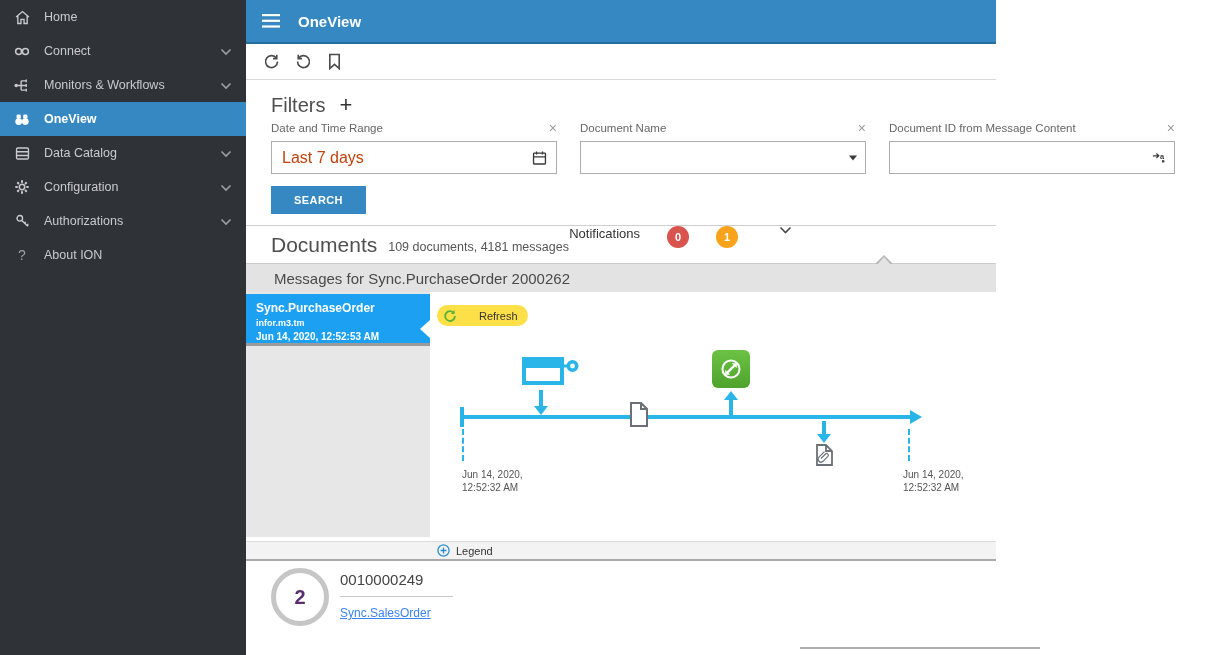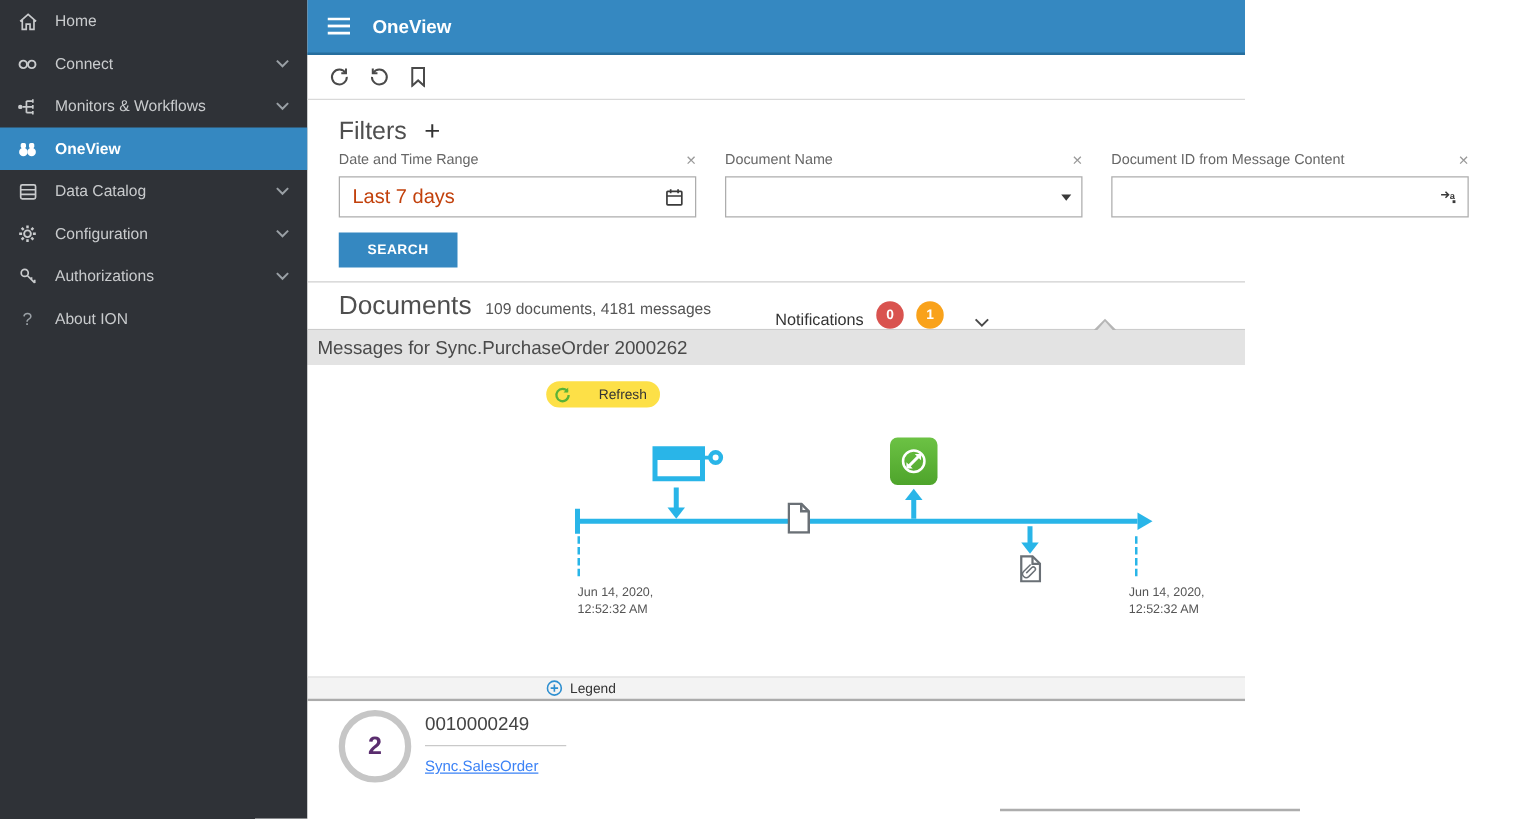--- a/index.html
+++ b/index.html
@@ -37,31 +37,31 @@
   .finput { position:relative; height:33px; border:1px solid #adadad; background:#fff; display:flex; align-items:center; }
   .finput input { border:none; outline:none; width:100%; height:100%; padding:0 30px 0 10px; font-size:16px; color:#c2410c; font-family:"Liberation Sans",sans-serif; background:transparent; }
   .fico { position:absolute; right:8px; top:50%; transform:translateY(-50%); display:flex; cursor:pointer; }
   .dd-arrow { width:0; height:0; border-left:4.5px solid transparent; border-right:4.5px solid transparent; border-top:5px solid #3a3a3a; }
   .search-btn { position:absolute; left:25px; top:106px; width:95px; height:28px; background:#3588c1; color:#fff; border:none; font-size:11px; font-weight:bold; letter-spacing:.4px; cursor:pointer; font-family:"Liberation Sans",sans-serif; }
 
   
   .docs-header { height:38px; border-top:1px solid #cfcfcf; background:#fff; position:relative; display:flex; align-items:center; }
   .docs-title { font-size:21px; color:#4f4f4f; margin-left:25px; }
   .docs-summary { font-size:12.5px; color:#555; margin-left:11px; margin-top:4px; }
-  .notif-group { position:absolute; right:204px; top:0; height:100%; display:flex; align-items:flex-end; gap:10px; }
+  .notif-group { position:absolute; right:204px; top:0; height:100%; display:flex; align-items:flex-start; gap:27px; }
   .notif-label { font-size:13px; color:#333; }
   .badge { width:22px; height:22px; border-radius:50%; color:#fff; font-size:11px; font-weight:bold; display:flex; align-items:center; justify-content:center; cursor:pointer; }
   .badge.red { background:#d9534f; }
   .badge.orange { background:#f9a21b; }
   .notif-chev { margin-left:14px; cursor:pointer; display:flex; }
   .caret-up-outer { position:absolute; left:629px; bottom:-1px; width:0; height:0; border-left:9px solid transparent; border-right:9px solid transparent; border-bottom:9px solid #b5b5b5; }
   .caret-up-inner { position:absolute; left:631px; bottom:-2px; width:0; height:0; border-left:7px solid transparent; border-right:7px solid transparent; border-bottom:8px solid #e3e3e3; }
 
   
-  .messages-bar { height:29px; background:#e3e3e3; border-top:1px solid #cccccc; display:flex; align-items:center; padding-left:8px; font-size:15px; color:#4a4a4a; }
+  .messages-bar { height:29px; background:#e3e3e3; border-top:1px solid #cccccc; display:flex; align-items:center; padding-left:28px; font-size:15px; color:#4a4a4a; }
 
   
   .content { height:249px; position:relative; background:#fff; }
   .doc-list { position:absolute; left:0; top:0; width:184px; height:245px; background:#e7e7e7; }
   .doc-card { position:relative; margin-top:2px; height:52px; background:#1ca1f2; border-bottom:3px solid #9b9b9b; color:#fff; padding:7px 10px 0 10px; cursor:pointer; }
   .doc-card .dc-name { font-size:12px; font-weight:bold; }
   .doc-card .dc-source { font-size:9px; font-weight:bold; margin-top:3px; }
   .doc-card .dc-time { font-size:10px; font-weight:bold; margin-top:3px; }
   .doc-card .dc-notch { position:absolute; right:0; top:26px; width:0; height:0; border-top:9px solid transparent; border-bottom:9px solid transparent; border-right:10px solid #ffffff; }
 
@@ -303,20 +303,28 @@
       <span class="caret-up-outer"></span>
       <span class="caret-up-inner"></span>
     </div>
 
     <div class="messages-bar">
       <span>Messages for Sync.PurchaseOrder 2000262</span>
     </div>
 
     <div class="content">
 
+      <div class="doc-list">
+        <div class="doc-card">
+          <div class="dc-name">Sync.PurchaseOrder</div>
+          <div class="dc-source">infor.m3.tm</div>
+          <div class="dc-time">Jun 14, 2020, 12:52:53 AM</div>
+          <span class="dc-notch"></span>
+        </div>
+      </div>
 
       <div class="refresh-pill">
         <svg width="14" height="14" viewBox="0 0 20 20" fill="none" stroke="#5bb237" stroke-width="2.6">
             <path d="M15.8 6.2 A7 7 0 1 0 17 10"></path>
             <polygon points="16.5,1.5 16.5,7.2 11.2,7.2" fill="#5bb237" stroke="none"></polygon>
           </svg>
         <span>Refresh</span>
       </div>
 
       <div class="tl-cap"></div>

